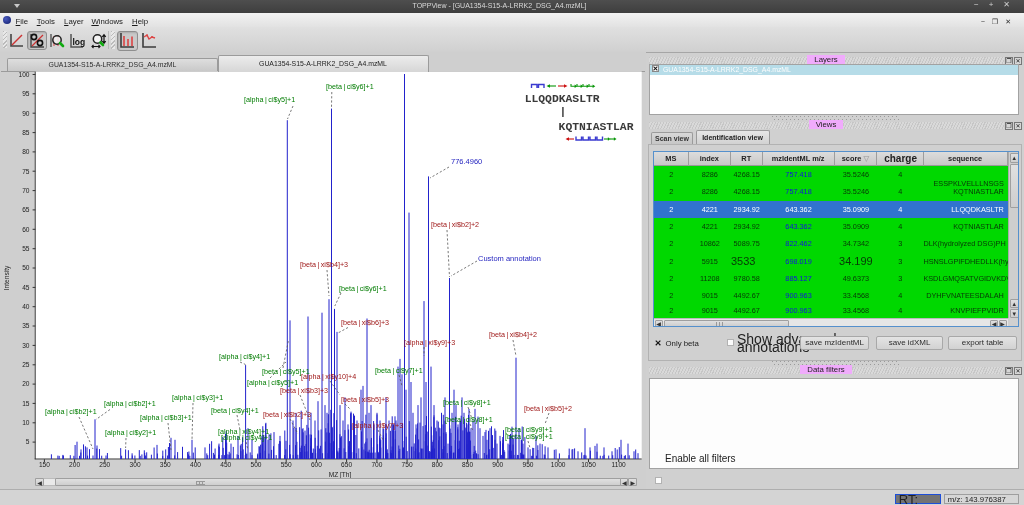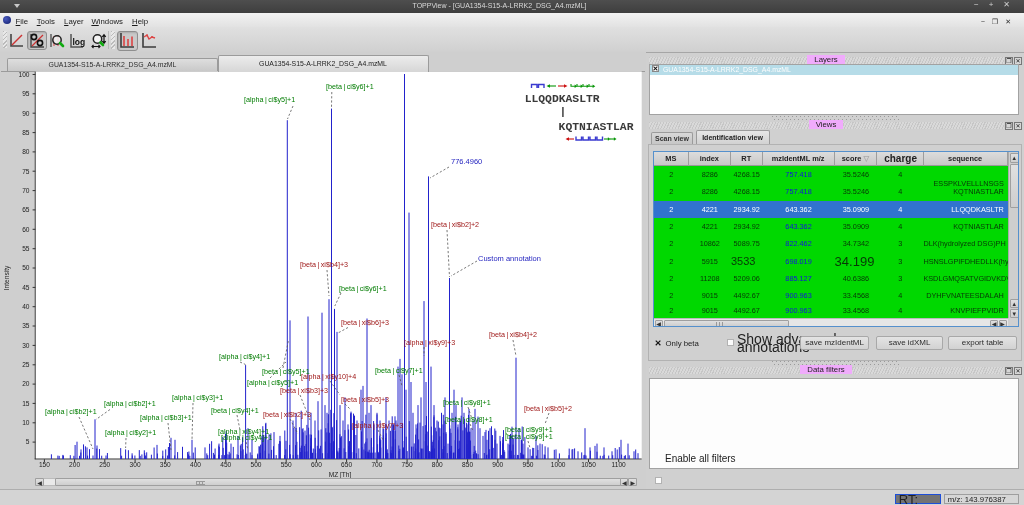--- a/index.html
+++ b/index.html
@@ -263,28 +263,28 @@
     <div class="abs" style="left:34.6px;top:83.2px;width:42.4px;height:17.3px;font-size:7.3px;color:#073807;text-align:center;line-height:17.3px;white-space:nowrap;overflow:hidden">10862</div>
     <div class="abs" style="left:77.0px;top:83.2px;width:31.5px;height:17.3px;font-size:7.3px;color:#073807;text-align:center;line-height:17.3px;white-space:nowrap;overflow:hidden">5089.75</div>
     <div class="abs" style="left:108.5px;top:83.2px;width:72.1px;height:17.3px;font-size:7.3px;color:#1414dd;text-align:center;line-height:17.3px;white-space:nowrap;overflow:hidden">822.462</div>
     <div class="abs" style="left:180.6px;top:83.2px;width:42.6px;height:17.3px;font-size:7.3px;color:#073807;text-align:center;line-height:17.3px;white-space:nowrap;overflow:hidden">34.7342</div>
     <div class="abs" style="left:223.2px;top:83.2px;width:46.2px;height:17.3px;font-size:7.3px;color:#073807;text-align:center;line-height:17.3px;white-space:nowrap;overflow:hidden">3</div>
     <div class="abs" style="left:269.4px;top:83.2px;width:84.5px;height:17.3px;font-size:7.3px;color:#073807;text-align:right;padding-right:4px;line-height:17.3px;white-space:nowrap;overflow:hidden">DLK(hydrolyzed DSG)PH</div>
     <div class="abs" style="left:0.0px;top:100.5px;width:34.6px;height:17.3px;font-size:7.3px;color:#073807;text-align:center;line-height:17.3px;white-space:nowrap;overflow:hidden">2</div>
     <div class="abs" style="left:34.6px;top:100.5px;width:42.4px;height:17.3px;font-size:7.3px;color:#073807;text-align:center;line-height:17.3px;white-space:nowrap;overflow:hidden">5915</div>
     <div class="abs" style="left:77.0px;top:100.5px;width:31.5px;height:17.3px;font-size:11px;color:#073807;text-align:left;line-height:17.3px;white-space:nowrap;overflow:hidden">3533</div>
     <div class="abs" style="left:108.5px;top:100.5px;width:72.1px;height:17.3px;font-size:7.3px;color:#1414dd;text-align:center;line-height:17.3px;white-space:nowrap;overflow:hidden">698.019</div>
-    <div class="abs" style="left:180.6px;top:100.5px;width:42.6px;height:17.3px;font-size:13px;color:#073807;line-height:17.3px;white-space:nowrap;overflow:hidden">34.199</div>
+    <div class="abs" style="left:180.6px;top:100.5px;width:42.6px;height:17.3px;font-size:11px;color:#073807;text-align:center;line-height:17.3px;white-space:nowrap;overflow:hidden">34.199</div>
     <div class="abs" style="left:223.2px;top:100.5px;width:46.2px;height:17.3px;font-size:7.3px;color:#073807;text-align:center;line-height:17.3px;white-space:nowrap;overflow:hidden">3</div>
     <div class="abs" style="left:269.4px;top:100.5px;width:84.5px;height:17.3px;font-size:7.3px;color:#073807;text-align:center;padding-right:4px;line-height:17.3px;white-space:nowrap;overflow:hidden">HSNSLGPIFDHEDLLK(hy</div>
     <div class="abs" style="left:0.0px;top:117.8px;width:34.6px;height:17.3px;font-size:7.3px;color:#073807;text-align:center;line-height:17.3px;white-space:nowrap;overflow:hidden">2</div>
     <div class="abs" style="left:34.6px;top:117.8px;width:42.4px;height:17.3px;font-size:7.3px;color:#073807;text-align:center;line-height:17.3px;white-space:nowrap;overflow:hidden">11208</div>
-    <div class="abs" style="left:77.0px;top:117.8px;width:31.5px;height:17.3px;font-size:7.3px;color:#073807;text-align:center;line-height:17.3px;white-space:nowrap;overflow:hidden">5209.06</div>
+    <div class="abs" style="left:77.0px;top:117.8px;width:31.5px;height:17.3px;font-size:7.3px;color:#073807;text-align:center;line-height:17.3px;white-space:nowrap;overflow:hidden">9780.58</div>
     <div class="abs" style="left:108.5px;top:117.8px;width:72.1px;height:17.3px;font-size:7.3px;color:#1414dd;text-align:center;line-height:17.3px;white-space:nowrap;overflow:hidden">885.127</div>
-    <div class="abs" style="left:180.6px;top:117.8px;width:42.6px;height:17.3px;font-size:7.3px;color:#073807;text-align:center;line-height:17.3px;white-space:nowrap;overflow:hidden">40.6386</div>
+    <div class="abs" style="left:180.6px;top:117.8px;width:42.6px;height:17.3px;font-size:7.3px;color:#073807;text-align:center;line-height:17.3px;white-space:nowrap;overflow:hidden">49.6373</div>
     <div class="abs" style="left:223.2px;top:117.8px;width:46.2px;height:17.3px;font-size:7.3px;color:#073807;text-align:center;line-height:17.3px;white-space:nowrap;overflow:hidden">3</div>
     <div class="abs" style="left:269.4px;top:117.8px;width:84.5px;height:17.3px;font-size:7.3px;color:#073807;text-align:right;padding-right:4px;line-height:17.3px;white-space:nowrap;overflow:hidden">KSDLGMQSATVGIDVKDV</div>
     <div class="abs" style="left:0.0px;top:135.1px;width:34.6px;height:17.3px;font-size:7.3px;color:#073807;text-align:center;line-height:17.3px;white-space:nowrap;overflow:hidden">2</div>
     <div class="abs" style="left:34.6px;top:135.1px;width:42.4px;height:17.3px;font-size:7.3px;color:#073807;text-align:center;line-height:17.3px;white-space:nowrap;overflow:hidden">9015</div>
     <div class="abs" style="left:77.0px;top:135.1px;width:31.5px;height:17.3px;font-size:7.3px;color:#073807;text-align:center;line-height:17.3px;white-space:nowrap;overflow:hidden">4492.67</div>
     <div class="abs" style="left:108.5px;top:135.1px;width:72.1px;height:17.3px;font-size:7.3px;color:#1414dd;text-align:center;line-height:17.3px;white-space:nowrap;overflow:hidden">900.963</div>
     <div class="abs" style="left:180.6px;top:135.1px;width:42.6px;height:17.3px;font-size:7.3px;color:#073807;text-align:center;line-height:17.3px;white-space:nowrap;overflow:hidden">33.4568</div>
     <div class="abs" style="left:223.2px;top:135.1px;width:46.2px;height:17.3px;font-size:7.3px;color:#073807;text-align:center;line-height:17.3px;white-space:nowrap;overflow:hidden">4</div>
     <div class="abs" style="left:269.4px;top:135.1px;width:84.5px;height:17.3px;font-size:7.3px;color:#073807;text-align:right;padding-right:4px;line-height:17.3px;white-space:nowrap;overflow:hidden">DYHFVNATEESDALAH</div>
     <div class="abs" style="left:0.0px;top:152.4px;width:34.6px;height:14.6px;font-size:7.3px;color:#073807;text-align:center;line-height:14.6px;white-space:nowrap;overflow:hidden">2</div>

